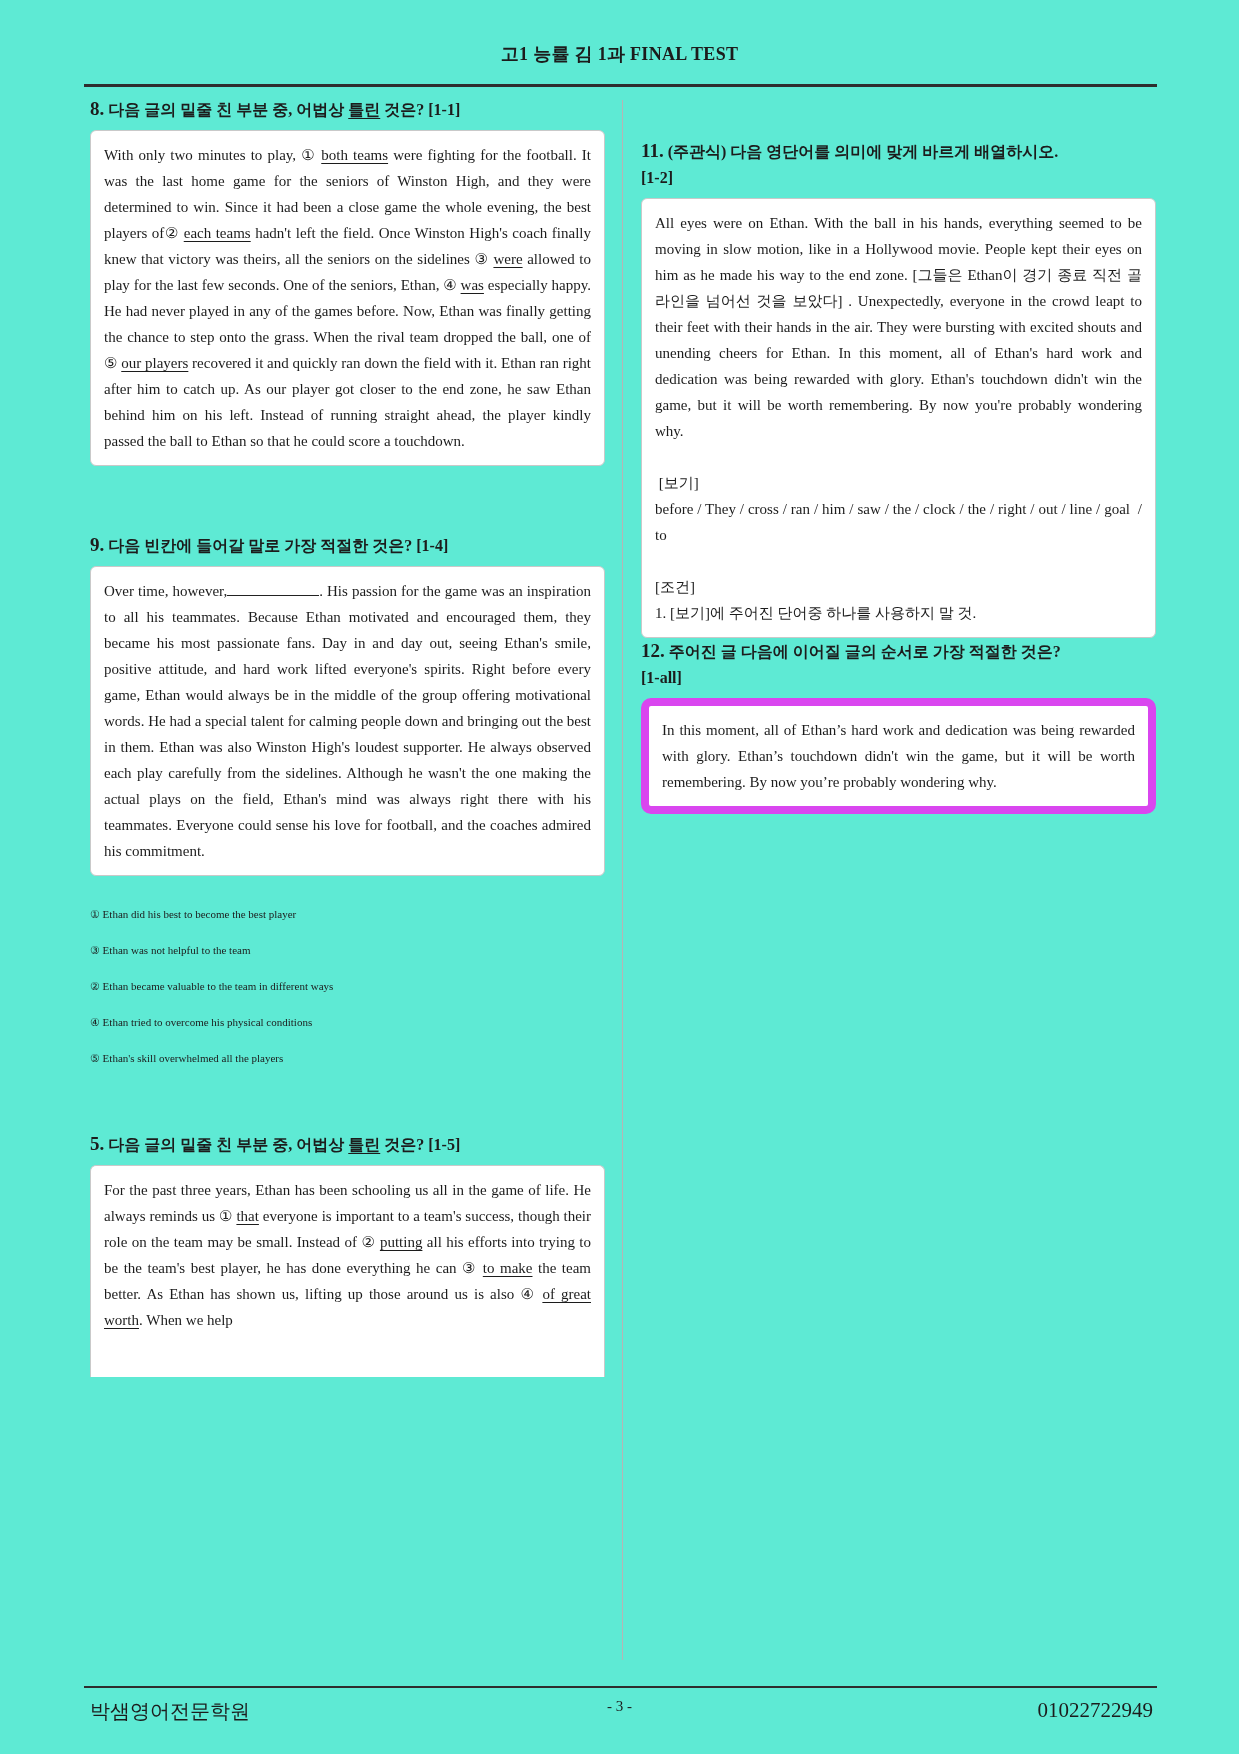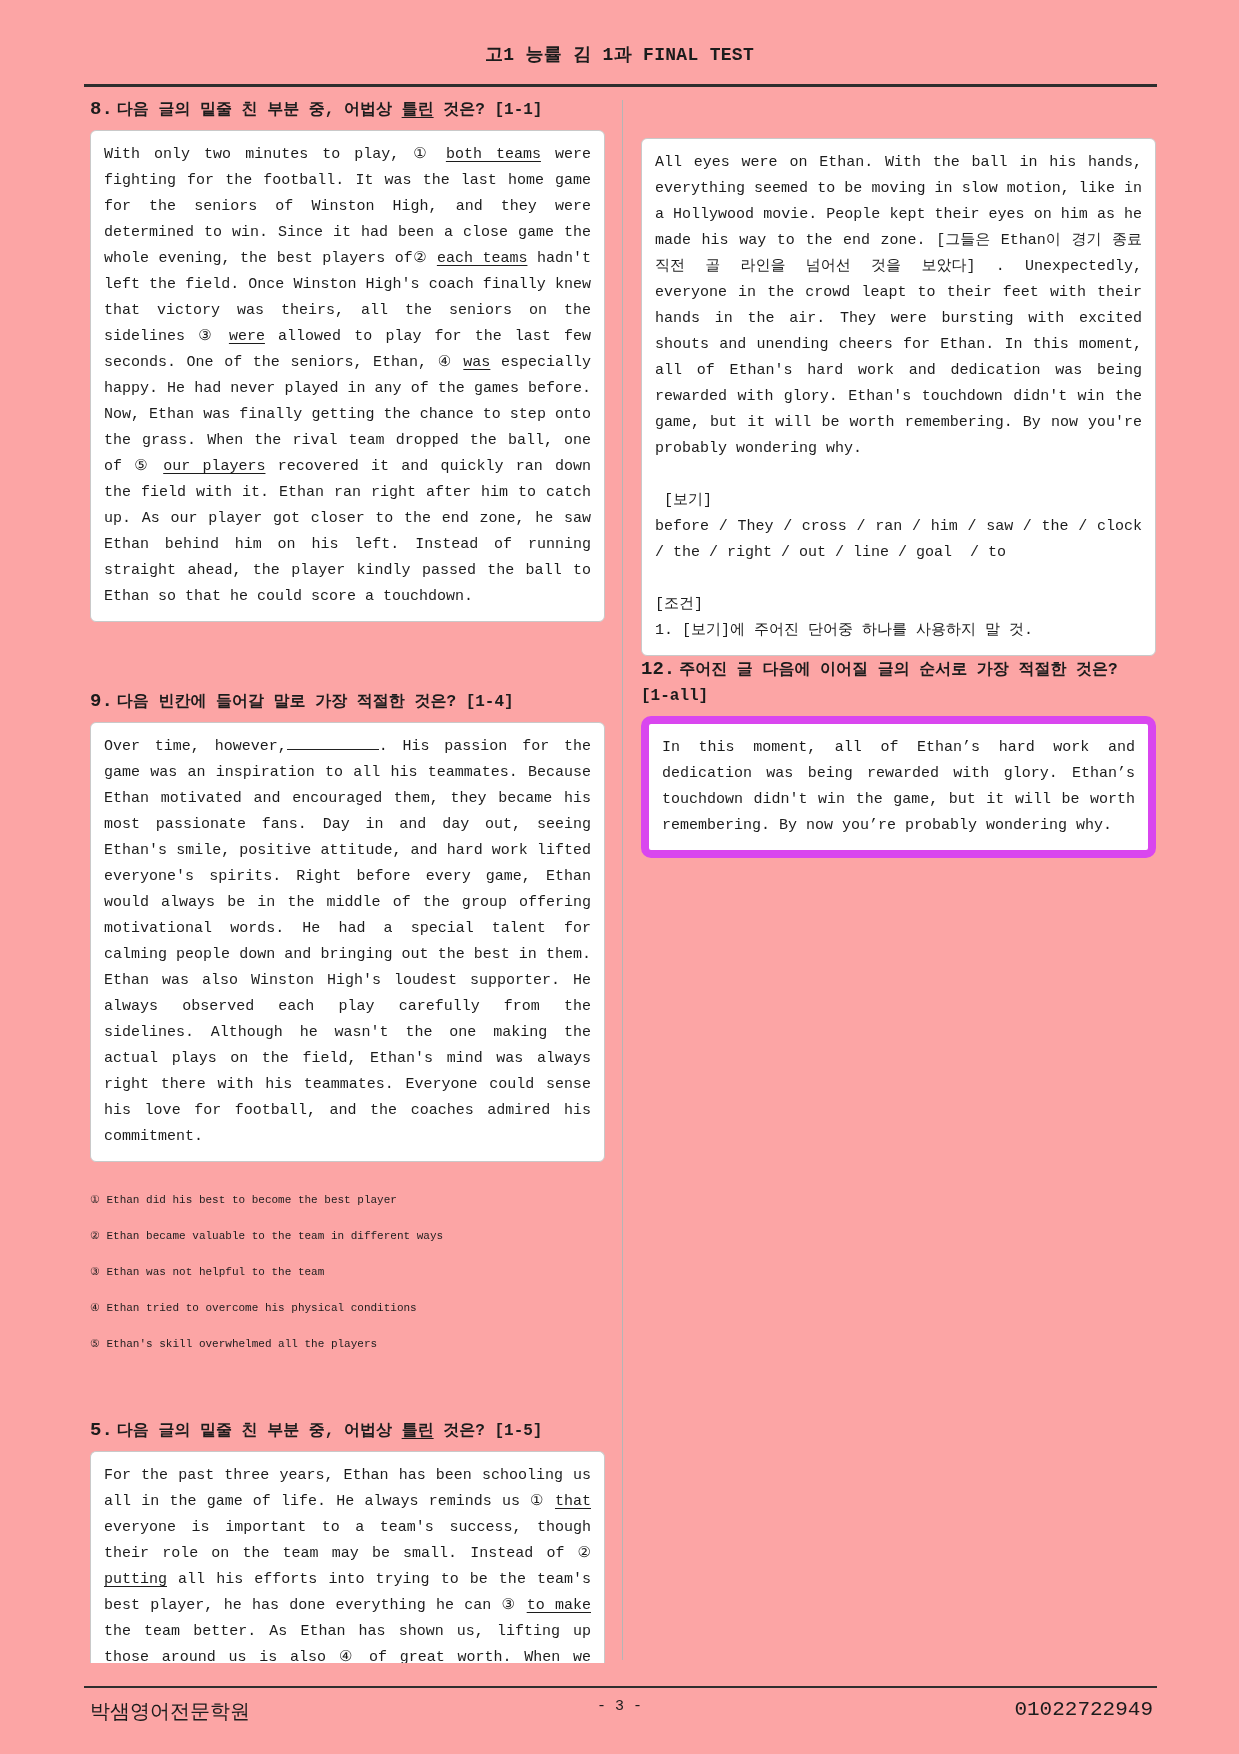--- a/index.html
+++ b/index.html
@@ -1,18 +1,18 @@
 <!DOCTYPE html>
 <html><head>
 <meta charset="utf-8">
 <style>
   html,body { margin:0; padding:0; background:#ffffff; }
   #page {
-    position:relative; width:1239px; height:1754px; background:#fca5a5;
-    font-family:Liberation Mono, monospace;
+    position:relative; width:1239px; height:1754px; background:#5eead4;
+    font-family:Liberation Serif, serif;
     color:#1c1c1c; overflow:hidden;
   }
   .header-title {
     position:absolute; top:42px; left:0; width:100%;
     text-align:center; font-size:18px; font-weight:bold; letter-spacing:.3px;
   }
   .rule-top  { position:absolute; top:84px; left:84px; width:1073px; height:3px; background:#2e2e2e; }
   .divider   { position:absolute; left:622px; top:100px; width:1px; height:1560px; background:#b5b5b5; }
   .rule-bottom { position:absolute; top:1686px; left:84px; width:1073px; height:2px; background:#2e2e2e; }
   .footer-center { position:absolute; top:1698px; left:0; width:100%; text-align:center; font-size:15px; }
@@ -60,40 +60,41 @@
       </div>
     </div>
 
     <div class="mt-q9">
       <div class="qtitle"><span class="qnum">9.</span><span><span>다음 빈칸에 들어갈 말로 가장 적절한 것은? [1-4]</span></span></div>
       <div class="box">
         <div><span>Over time, however,</span><span class="blank"></span><span>. His passion for the game was an inspiration to all his teammates. Because Ethan motivated and encouraged them, they became his most passionate fans. Day in and day out, seeing Ethan's smile, positive attitude, and hard work lifted everyone's spirits. Right before every game, Ethan would always be in the middle of the group offering motivational words. He had a special talent for calming people down and bringing out the best in them. Ethan was also Winston High's loudest supporter. He always observed each play carefully from the sidelines. Although he wasn't the one making the actual plays on the field, Ethan's mind was always right there with his teammates. Everyone could sense his love for football, and the coaches admired his commitment.</span></div>
       </div>
       <div class="options">
         <div class="option">① Ethan did his best to become the best player</div>
+        <div class="option">③ Ethan was not helpful to the team</div>
         <div class="option">② Ethan became valuable to the team in different ways</div>
-        <div class="option">③ Ethan was not helpful to the team</div>
         <div class="option">④ Ethan tried to overcome his physical conditions</div>
         <div class="option">⑤ Ethan's skill overwhelmed all the players</div>
       </div>
     </div>
 
     <div class="mt-q10">
       <div class="qtitle"><span class="qnum">5.</span><span><span>다음 글의 밑줄 친 부분 중, 어법상 </span><span class="u">틀린</span><span> 것은? [1-5]</span></span></div>
       <div class="box box-clip">
         <div><span>For the past three years, Ethan has been schooling us all in the game of life. He always reminds us ① </span><span class="u">that</span><span> everyone is important to a team's success, though their role on the team may be small. Instead of ② </span><span class="u">putting</span><span> all his efforts into trying to be the team's best player, he has done everything he can ③ </span><span class="u">to make</span><span> the team better. As Ethan has shown us, lifting up those around us is also ④ </span><span class="u">of great worth</span><span>. When we help</span></div>
       </div>
     </div>
 
   </div>
 
   <div class="col col-right">
 
 
     <div class="mt-q11">
+      <div class="qtitle"><span class="qnum">11.</span><span><span>(주관식) 다음 영단어를 의미에 맞게 바르게 배열하시오.</span><br><span>[1-2]</span></span></div>
       <div class="box">
         <div><span>All eyes were on Ethan. With the ball in his hands, everything seemed to be moving in slow motion, like in a Hollywood movie. People kept their eyes on him as he made his way to the end zone. [그들은 Ethan이 경기 종료 직전 골 라인을 넘어선 것을 보았다] . Unexpectedly, everyone in the crowd leapt to their feet with their hands in the air. They were bursting with excited shouts and unending cheers for Ethan. In this moment, all of Ethan's hard work and dedication was being rewarded with glory. Ethan's touchdown didn't win the game, but it will be worth remembering. By now you're probably wondering why.</span><br><br><span>&nbsp;[보기]</span><br><span>before / They / cross / ran / him / saw / the / clock / the / right / out / line / goal&nbsp; / to</span><br><br><span>[조건]</span><br><span>1. [보기]에 주어진 단어중 하나를 사용하지 말 것.</span></div>
       </div>
     </div>
 
     <div class="mt-q12">
       <div class="qtitle"><span class="qnum">12.</span><span><span>주어진 글 다음에 이어질 글의 순서로 가장 적절한 것은?</span><br><span>[1-all]</span></span></div>
       <div class="box box-dark">
         <div><span>In this moment, all of Ethan’s hard work and dedication was being rewarded with glory. Ethan’s touchdown didn't win the game, but it will be worth remembering. By now you’re probably wondering why.</span></div>
       </div>

